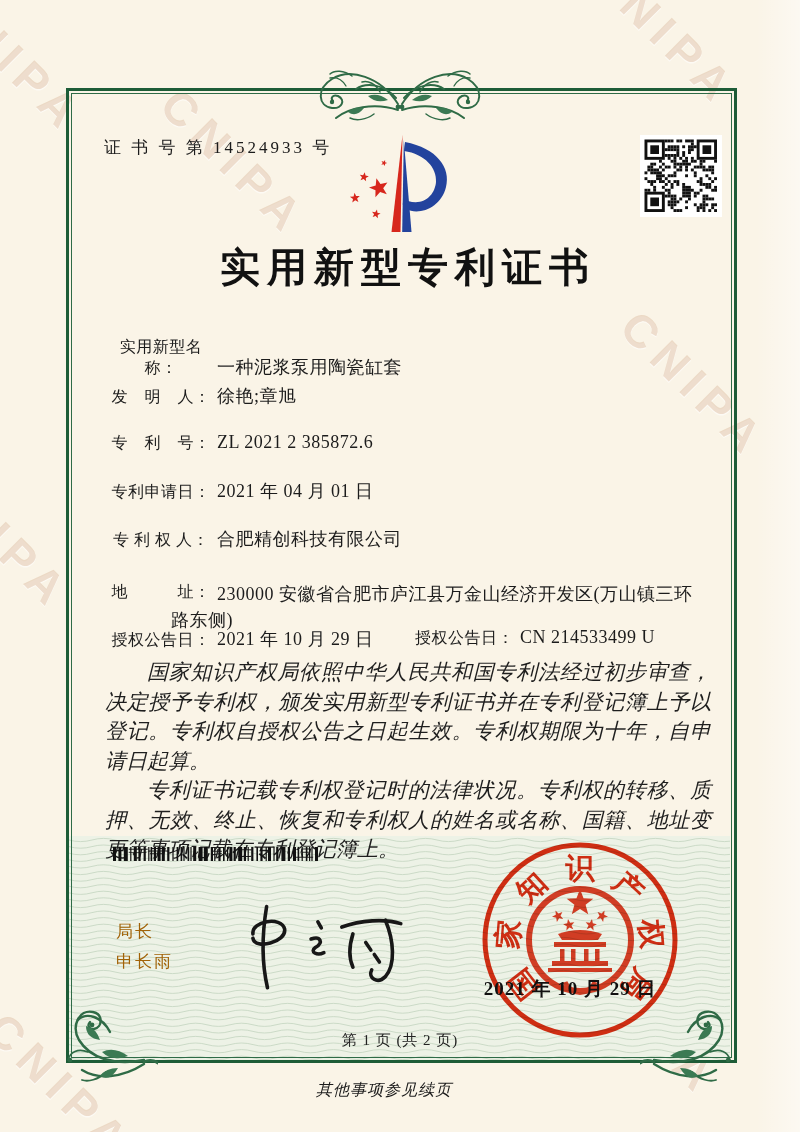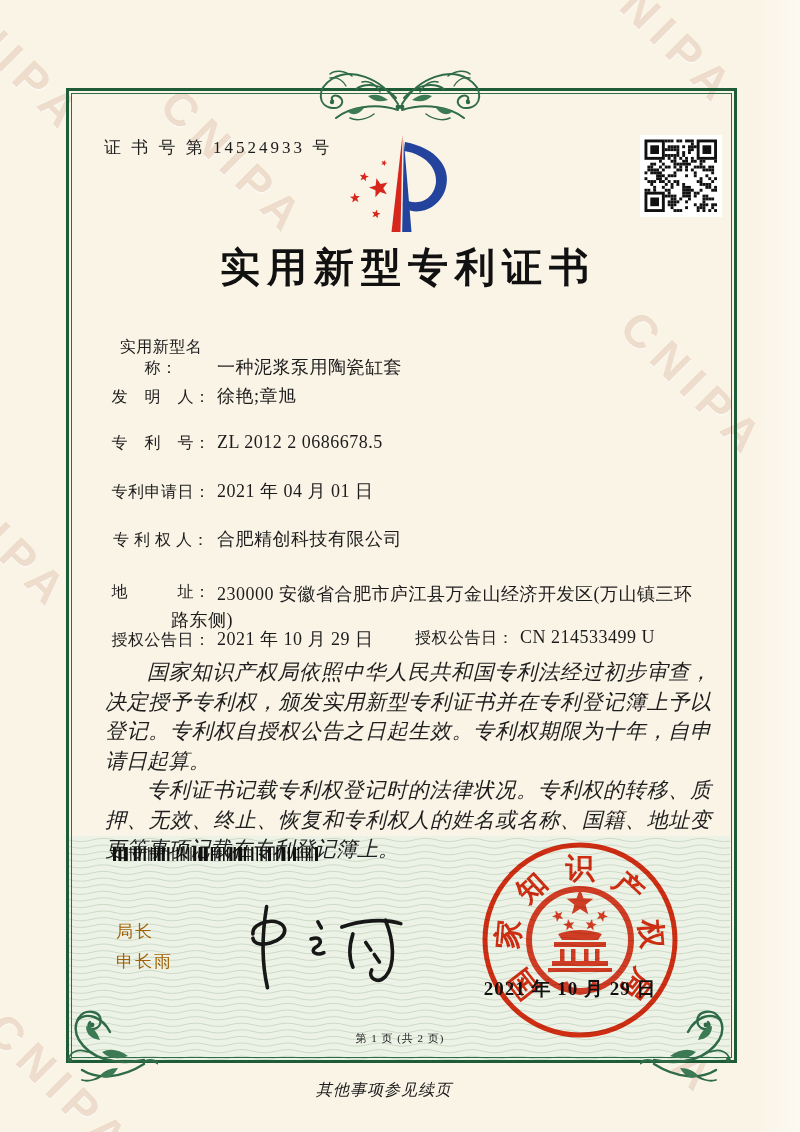--- a/index.html
+++ b/index.html
@@ -29,21 +29,21 @@
       line-height:26px;vertical-align:top;}
   .grant2{position:absolute;left:310px;top:0;}
   .grant2 .lbl{width:auto;margin-right:6px;}
   .paras{position:absolute;left:105px;top:658px;width:606px;font-size:21px;line-height:29.5px;
       color:#1e1e1e;font-style:italic;text-align:justify;}
   .paras p{margin:0;text-indent:2em;}
   .sigline{position:absolute;left:116px;font-size:17px;color:#a16207;letter-spacing:2px;}
   .seal-date{position:absolute;left:470px;top:976px;width:200px;text-align:center;
       font-size:19px;color:#101010;letter-spacing:1px;font-weight:bold;}
   .pagenote{position:absolute;left:0;top:1031px;width:800px;text-align:center;
-      font-size:11px;color:#222;letter-spacing:1px;}
+      font-size:15px;color:#222;letter-spacing:1px;}
   .contnote{position:absolute;left:316px;top:1080px;font-size:16px;color:#1b1b1b;
       font-style:italic;letter-spacing:1px;font-family:Liberation Mono, monospace;}
   svg{display:block;}
   .abs{position:absolute;}
 </style>
 </head>
 <body>
 
 <div class="page">
 
@@ -387,21 +387,21 @@
 
   <div class="title">实用新型专利证书</div>
 
   <div class="row" style="top:337px">
     <span class="lbl">实用新型名称：</span><span class="val">一种泥浆泵用陶瓷缸套</span>
   </div>
   <div class="row" style="top:384px">
     <span class="lbl">发　明　人：</span><span class="val">徐艳;章旭</span>
   </div>
   <div class="row" style="top:432px">
-    <span class="lbl">专　利　号：</span><span class="val">ZL 2012 2 0686678.5</span>
+    <span class="lbl">专　利　号：</span><span class="val">ZL 2021 2 385872.6</span>
   </div>
   <div class="row" style="top:479px">
     <span class="lbl">专利申请日：</span><span class="val">2021 年 04 月 01 日</span>
   </div>
   <div class="row" style="top:527px">
     <span class="lbl">专 利 权 人：</span><span class="val">合肥精创科技有限公司</span>
   </div>
   <div class="row row-addr" style="top:581px">
     <span class="lbl">地　　　址：</span><span class="val">230000 安徽省合肥市庐江县万金山经济开发区(万山镇三环路东侧)</span>
   </div>

